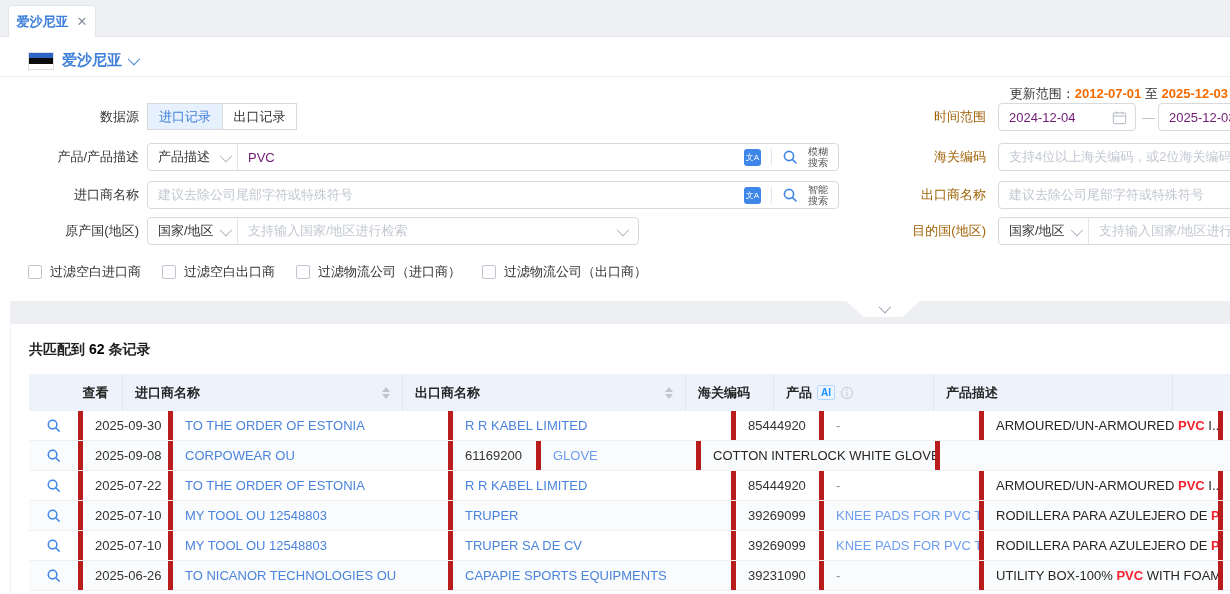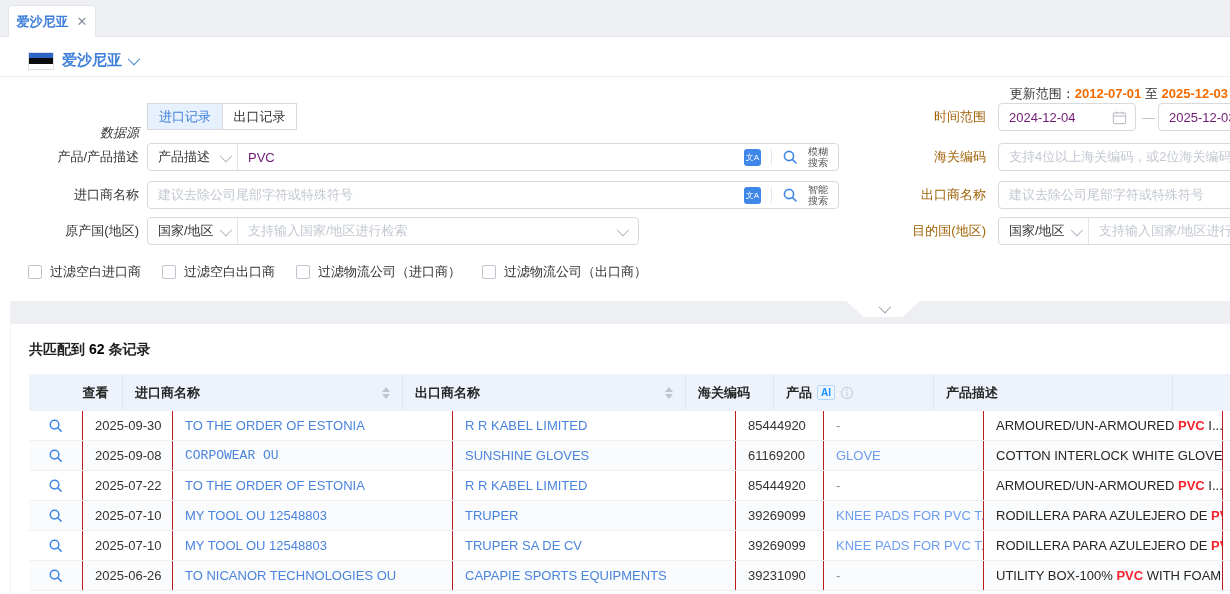--- a/index.html
+++ b/index.html
@@ -62,21 +62,21 @@
   #results { left:10px; top:324px; width:1220px; height:270px; background:#fff; border-left:1px solid #eef0f3; }
   .summary { position:absolute; left:18px; top:17px; font-size:14px; font-weight:bold; color:#222; }
   .summary b { color:#000000; padding:0 4px; }
 
   #table { position:absolute; left:18px; top:50px; width:1202px; }
   .thead { display:flex; background:#eef2fa; height:37px; font-weight:bold; color:#262626; }
   .th { display:flex; align-items:center; padding:0 12px; border-right:1px solid #dfe6f0; }
   .th:last-child { border-right:none; }
   .tr { display:flex; height:30px; border-bottom:1px solid #f0f0f0; background:#fff; }
   .tr.even { background:#fafbfc; }
-  .td { display:flex; align-items:center; padding:0 12px; border-right:1px solid #b91c1c; white-space:nowrap; overflow:hidden; }
+  .td { display:flex; align-items:center; padding:0 12px; border-right:5px solid #b91c1c; white-space:nowrap; overflow:hidden; }
   .td:last-child { border-right:none; }
   .c-center { justify-content:center; padding:0; }
   .sorter { display:flex; flex-direction:column; gap:2px; margin-left:auto; padding-left:8px; cursor:pointer; }
   .car-up { width:0; height:0; border-left:4px solid transparent; border-right:4px solid transparent; border-bottom:5px solid #c0c4cc; }
   .car-dn { width:0; height:0; border-left:4px solid transparent; border-right:4px solid transparent; border-top:5px solid #c0c4cc; }
   .car-dn.on { border-top-color:#1c7af0; }
   .ai-badge { font-size:10px; font-weight:bold; color:#1890ff; background:#ecf5ff; border:1px solid #b3d8ff; border-radius:2px; padding:0 3px; margin:0 5px; line-height:13px; }
   .link { color:#4a84dd; cursor:pointer; }
   .link-light { color:#6d9df0; cursor:pointer; }
   .dash { color:#8a8f99; }
@@ -105,21 +105,21 @@
     <span class="chev chev-blue"></span>
   </div>
   <div class="abs hdr-divider"></div>
 
   <div class="abs update-range">
     <span>更新范围：</span><b>2012-07-01</b>
     <span>至</span>
     <b>2025-12-03</b>
   </div>
 
-  <div class="abs f-label" style="left:0;top:124px;font-style:italic;">数据源</div>
+  <div class="abs f-label" style="left:0;top:108px;">数据源</div>
   <div class="abs toggle">
     <div class="opt sel">进口记录</div>
     <div class="opt">出口记录</div>
   </div>
   <div class="abs f-label-r" style="left:860px;top:108px;">时间范围</div>
   <div class="abs inputbox" style="left:998px;top:103px;width:138px;">
     <span class="grow val">2024-12-04</span>
     <span style="padding-right:8px;display:flex;">
       <svg class="cal" viewBox="0 0 16 16">
           <rect x="1.5" y="3" width="13" height="11.5" rx="1.5" fill="none" stroke="#c0c4cc" stroke-width="1.3"></rect>
@@ -282,25 +282,22 @@
             <div class="td" style="width:8px;padding:0;"></div>
           </div>
           <div class="tr even">
             <div class="td c-center" style="width:54px;">
               <svg width="15" height="15" viewBox="0 0 16 16">
                 <circle cx="7" cy="7" r="4.6" fill="none" stroke="#3e86e8" stroke-width="1.6"></circle>
                 <line x1="10.6" y1="10.6" x2="14" y2="14" stroke="#3e86e8" stroke-width="1.6" stroke-linecap="round"></line>
               </svg>
             </div>
             <div class="td" style="width:90px;">2025-09-08</div>
-            <div class="td" style="width:280px;font-family:Liberation Mono, monospace;">
+            <div class="td" style="width:280px;">
               <span class="link">CORPOWEAR OU</span>
-            </div>
-            <div class="td" style="width:283px;">
-              <span class="link">SUNSHINE GLOVES</span>
             </div>
             <div class="td" style="width:88px;">61169200</div>
             <div class="td" style="width:160px;">
               <span class="link-light">GLOVE</span>
             </div>
             <div class="td" style="width:239px;">
               <span class="desc">COTTON INTERLOCK WHITE GLOVES...</span>
             </div>
             <div class="td" style="width:8px;padding:0;"></div>
           </div>

